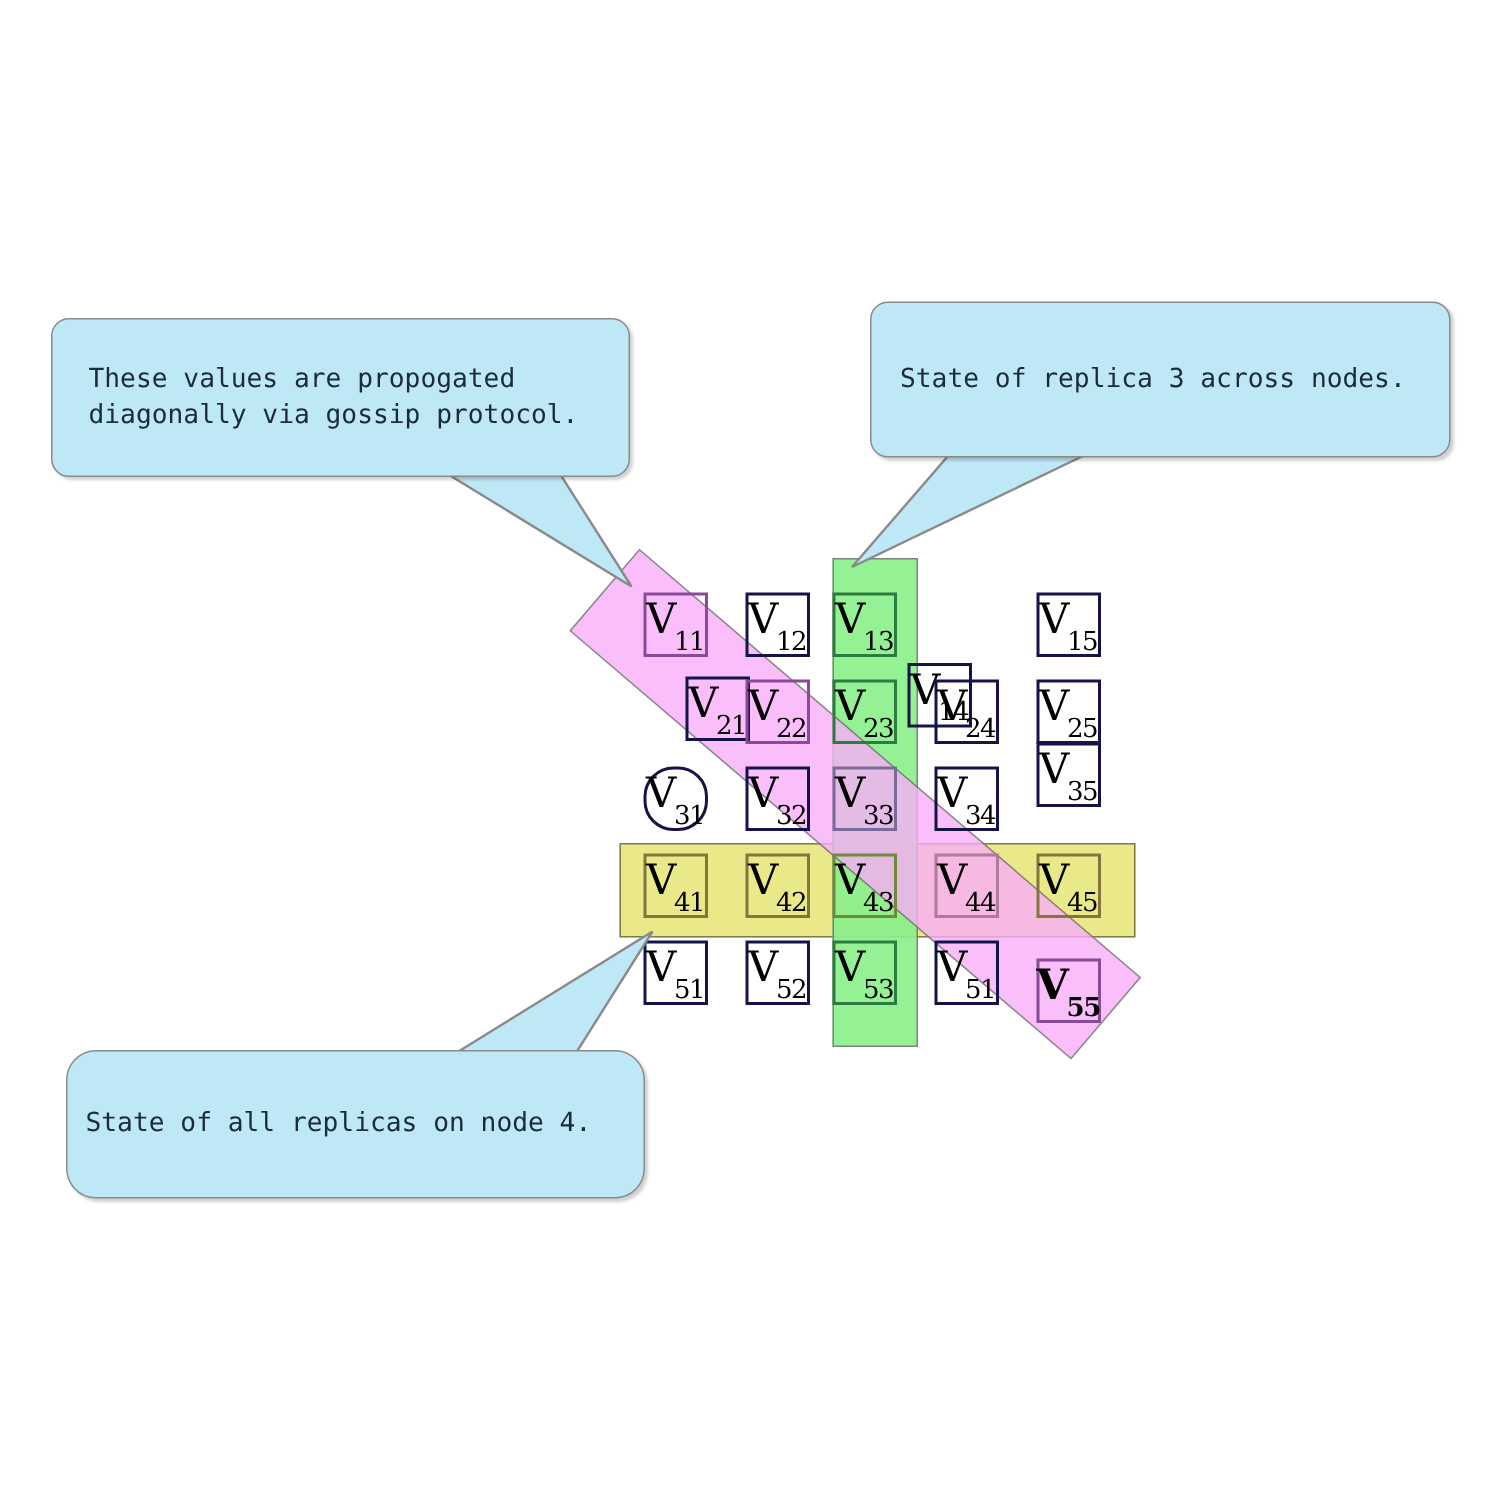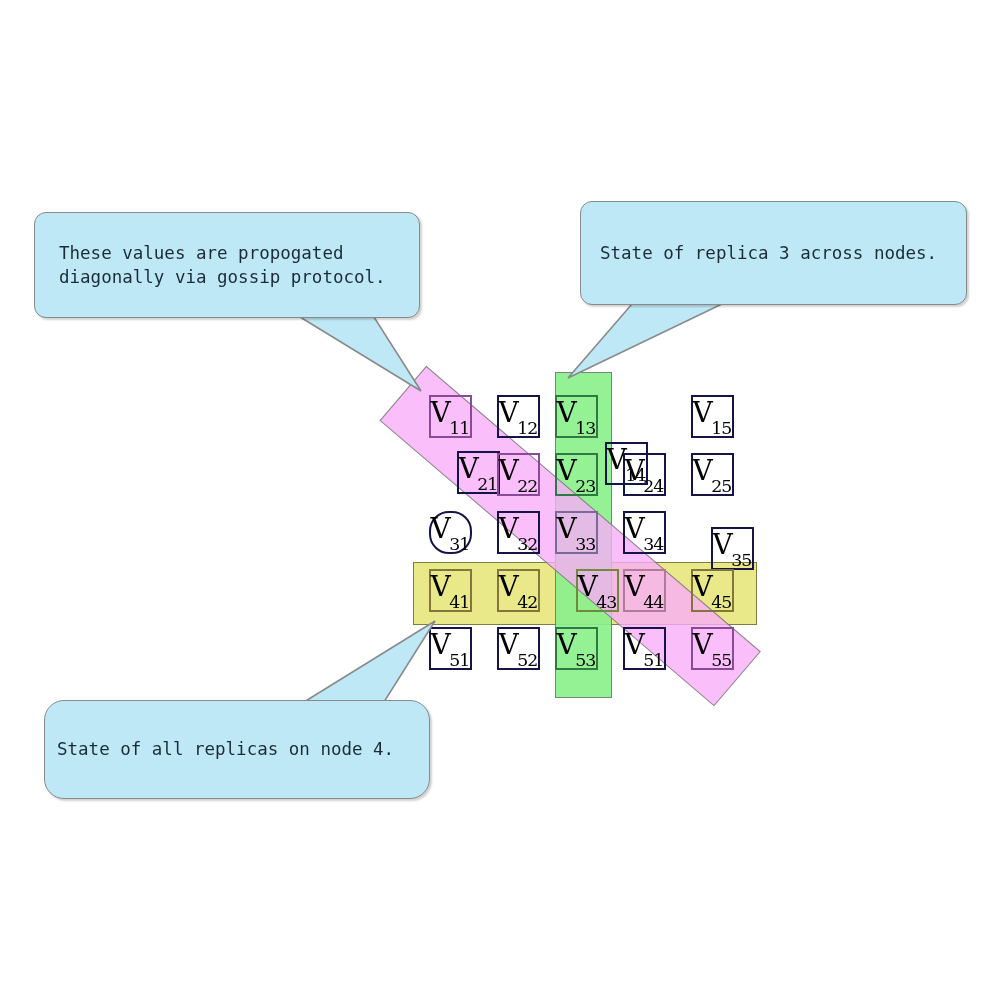--- a/index.html
+++ b/index.html
@@ -80,21 +80,20 @@
     border-color: #2f7a43;
   }
   .cell.on-yellow {
     border-color: #82763c;
   }
   .cell.on-pinkyellow {
     border-color: #b07a9a;
   }
   .cell.on-greenyellow {
     border-color: #6f8a3c;
-    margin-left: 21px;
   }
   .cell.on-pinkgreen {
     border-color: #7a6a9a;
   }
   .cell-label {
     font-family: "DejaVu Serif", serif;
     font-size: 28px;
     line-height: 1;
     color: #000000;
     letter-spacing: -0.5px;
@@ -210,21 +209,21 @@
       </div>
       <div class="cell " style="left: 68px; top: 116px;">
         <span class="cell-label">V<sub>32</sub></span>
       </div>
       <div class="cell on-pinkgreen" style="left: 126px; top: 116px;">
         <span class="cell-label">V<sub>33</sub></span>
       </div>
       <div class="cell " style="left: 194px; top: 116px;">
         <span class="cell-label">V<sub>34</sub></span>
       </div>
-      <div class="cell " style="left: 262px; top: 132px; margin-left: 20px;">
+      <div class="cell " style="left: 262px; top: 100px;">
         <span class="cell-label">V<sub>35</sub></span>
       </div>
       <div class="cell on-yellow" style="left: 0px; top: 174px;">
         <span class="cell-label">V<sub>41</sub></span>
       </div>
       <div class="cell on-yellow" style="left: 68px; top: 174px;">
         <span class="cell-label">V<sub>42</sub></span>
       </div>
       <div class="cell on-greenyellow" style="left: 126px; top: 174px;">
         <span class="cell-label">V<sub>43</sub></span>
@@ -240,21 +239,21 @@
       </div>
       <div class="cell " style="left: 68px; top: 232px;">
         <span class="cell-label">V<sub>52</sub></span>
       </div>
       <div class="cell on-green" style="left: 126px; top: 232px;">
         <span class="cell-label">V<sub>53</sub></span>
       </div>
       <div class="cell " style="left: 194px; top: 232px;">
         <span class="cell-label">V<sub>51</sub></span>
       </div>
-      <div class="cell on-pink" style="left: 262px; top: 232px;">
+      <div class="cell on-pink" style="left: 262px; top: 244px; font-weight: bold;">
         <span class="cell-label">V<sub>55</sub></span>
       </div>
     </div>
 
   <svg class="tail-svg" viewBox="0 0 1000 1000">
     <polygon points="300,317 374,317 421,391" fill="#bfe8f7" stroke="#8a8a8a" stroke-width="1.6"></polygon>
     <polygon points="632,304 722,304 568,378" fill="#bfe8f7" stroke="#8a8a8a" stroke-width="1.6"></polygon>
     <polygon points="304,702 384,702 435,621" fill="#bfe8f7" stroke="#8a8a8a" stroke-width="1.6"></polygon>
   </svg>
 

